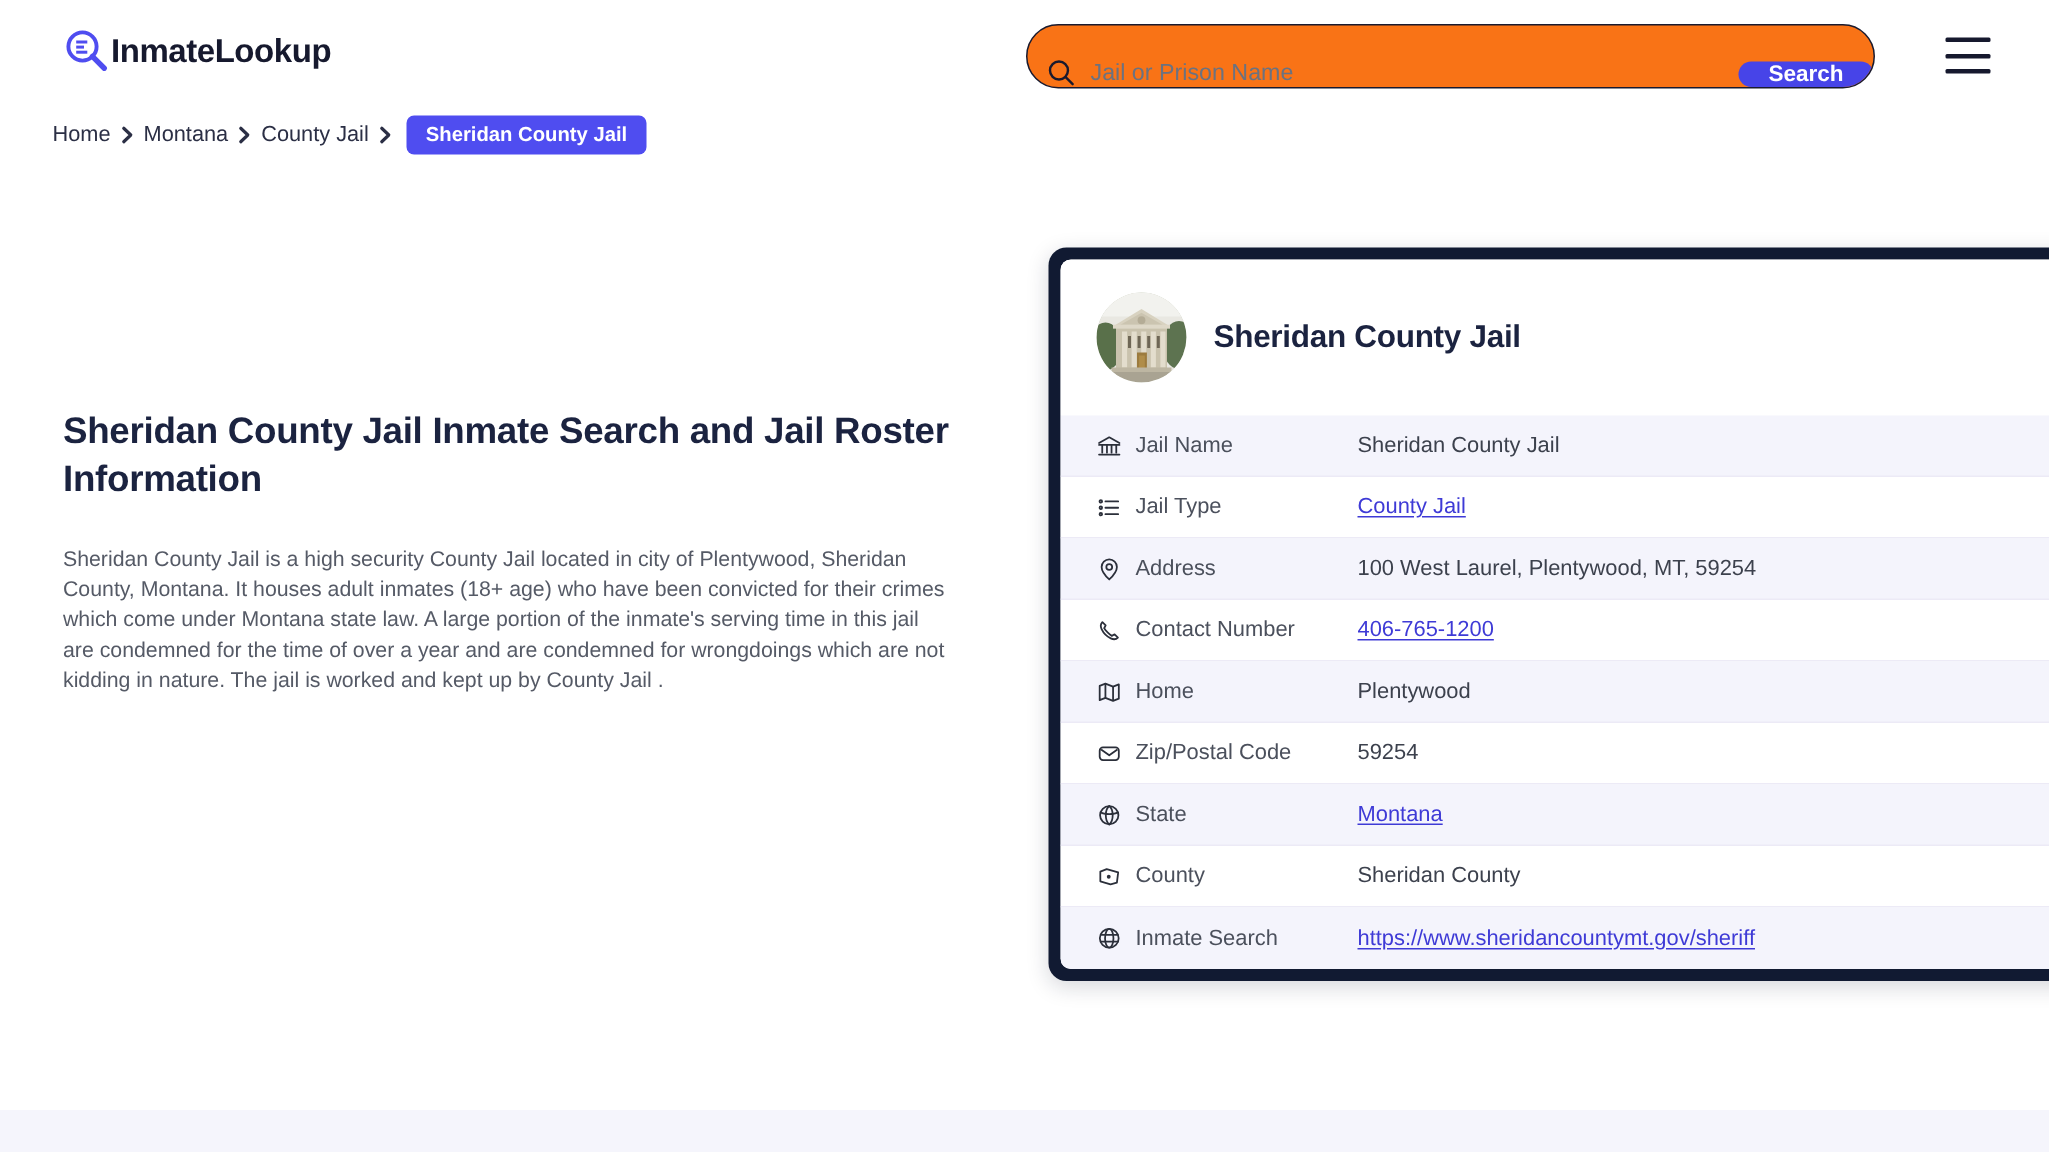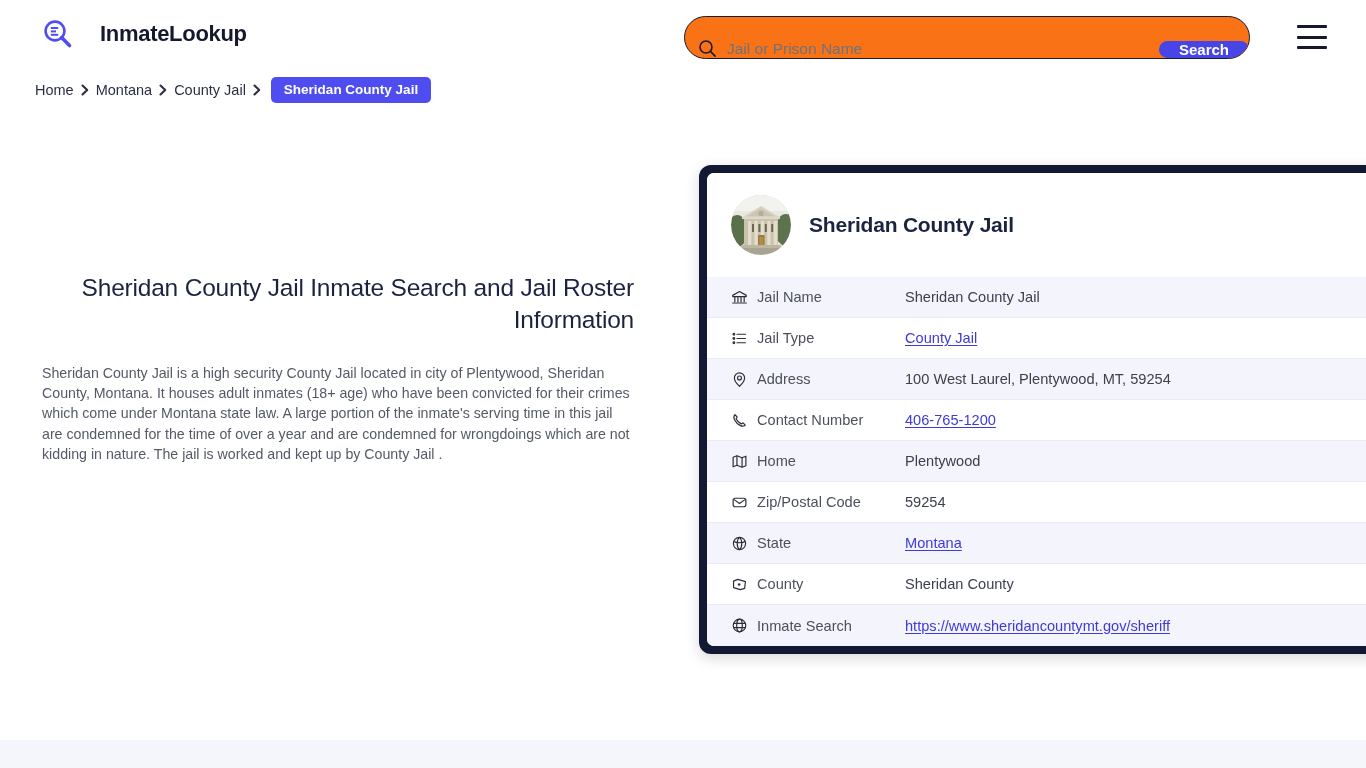--- a/index.html
+++ b/index.html
@@ -15,21 +15,21 @@
 
   
   .header {
     position: absolute; top: 0; left: 0;
     width: 1366px; height: 74px;
     background: #ffffff;
     display: flex; align-items: center;
   }
   .logo-wrap {
     position: absolute; left: 42px; top: 18px;
-    display: flex; align-items: center; gap: 26px;
+    display: flex; align-items: center; gap: 0;
   }
   .logo-icon { width: 32px; height: 32px; display:block; }
   .logo-text {
     font-size: 22px; font-weight: 700; letter-spacing: -0.3px;
     color: #16192e;
   }
 
   .search-wrap {
     position: absolute; left: 684px; top: 16px;
     width: 566px; height: 43px;
@@ -83,24 +83,23 @@
   .bc-current {
     background: #4f4df0; color: #ffffff;
     font-weight: 700; font-size: 13.5px;
     padding: 5px 13px 6px; border-radius: 5px;
     margin-left: 3px;
   }
 
   
   .left-col { position: absolute; left: 42px; top: 272px; width: 600px; }
   .page-title {
-    font-size: 24.5px; font-weight: 400; line-height: 1.32;
+    font-size: 24.5px; font-weight: 700; line-height: 1.32;
     color: #1b2340; letter-spacing: -0.2px;
     max-width: 592px;
-    text-align: right;
   }
   .body-p {
     margin-top: 26px;
     font-size: 14.2px; line-height: 1.43;
     color: #555a66;
     max-width: 592px;
   }
   .body-p.second { margin-top: 26px; }
 
   

